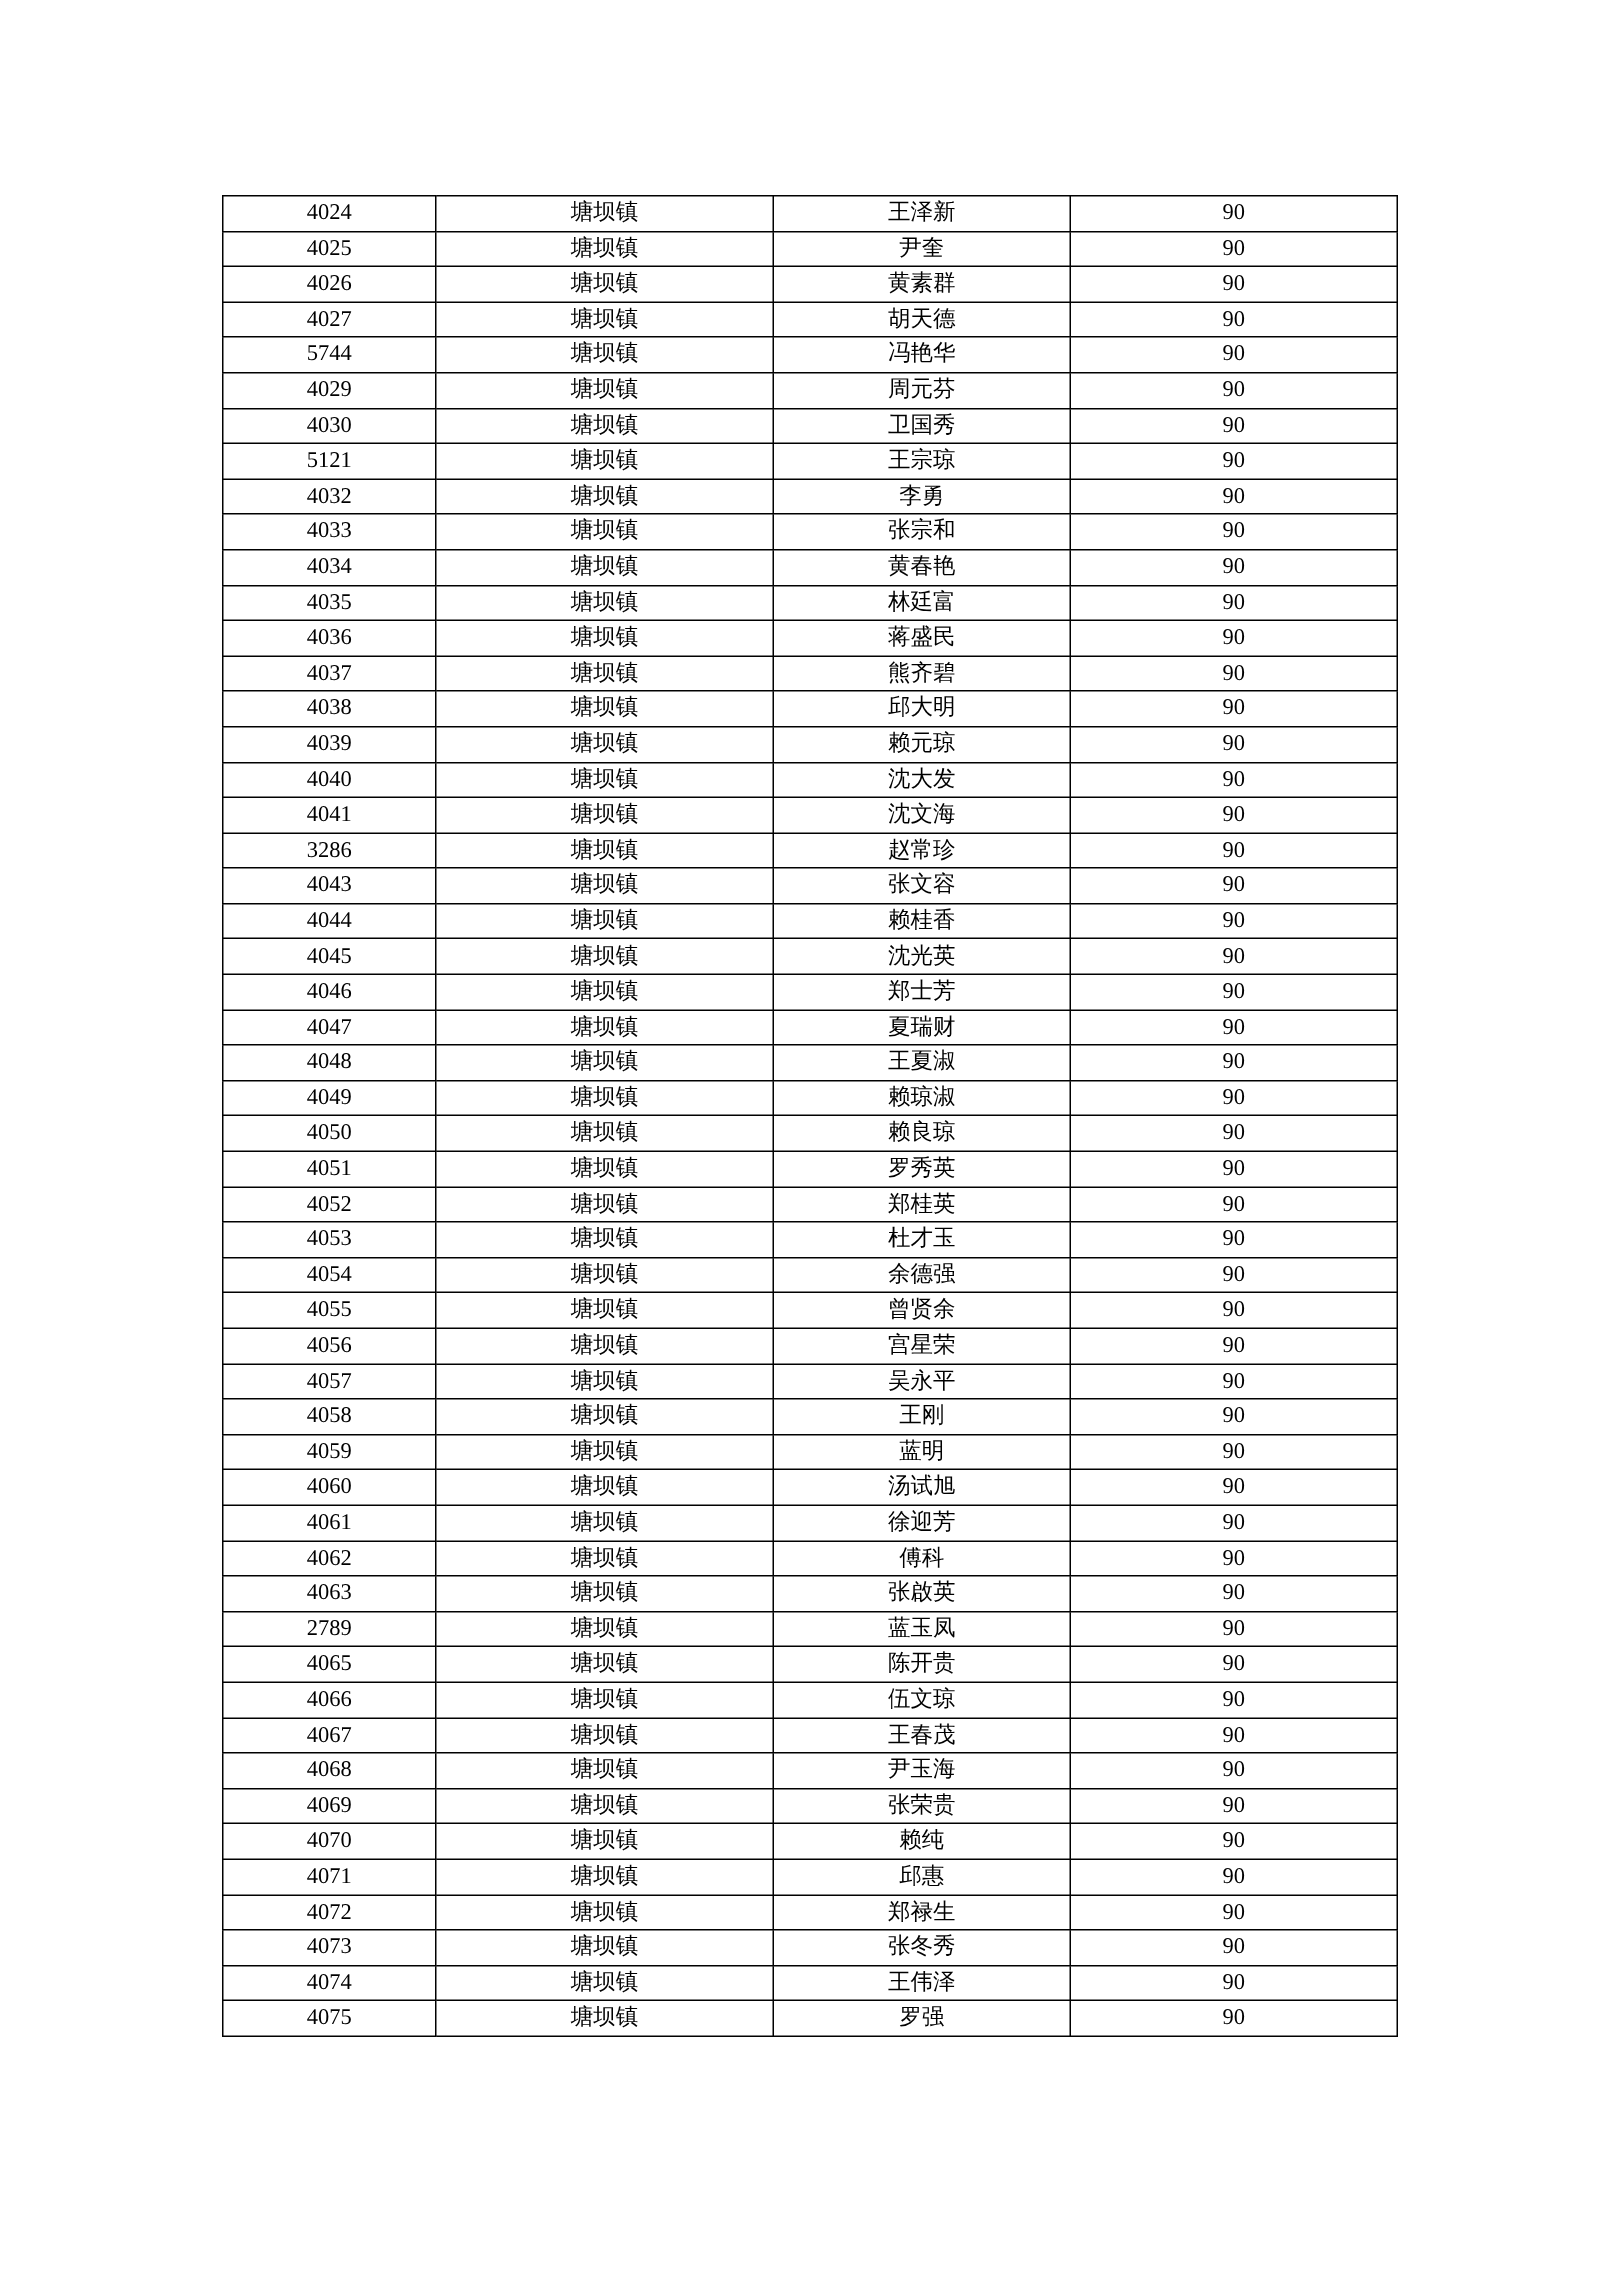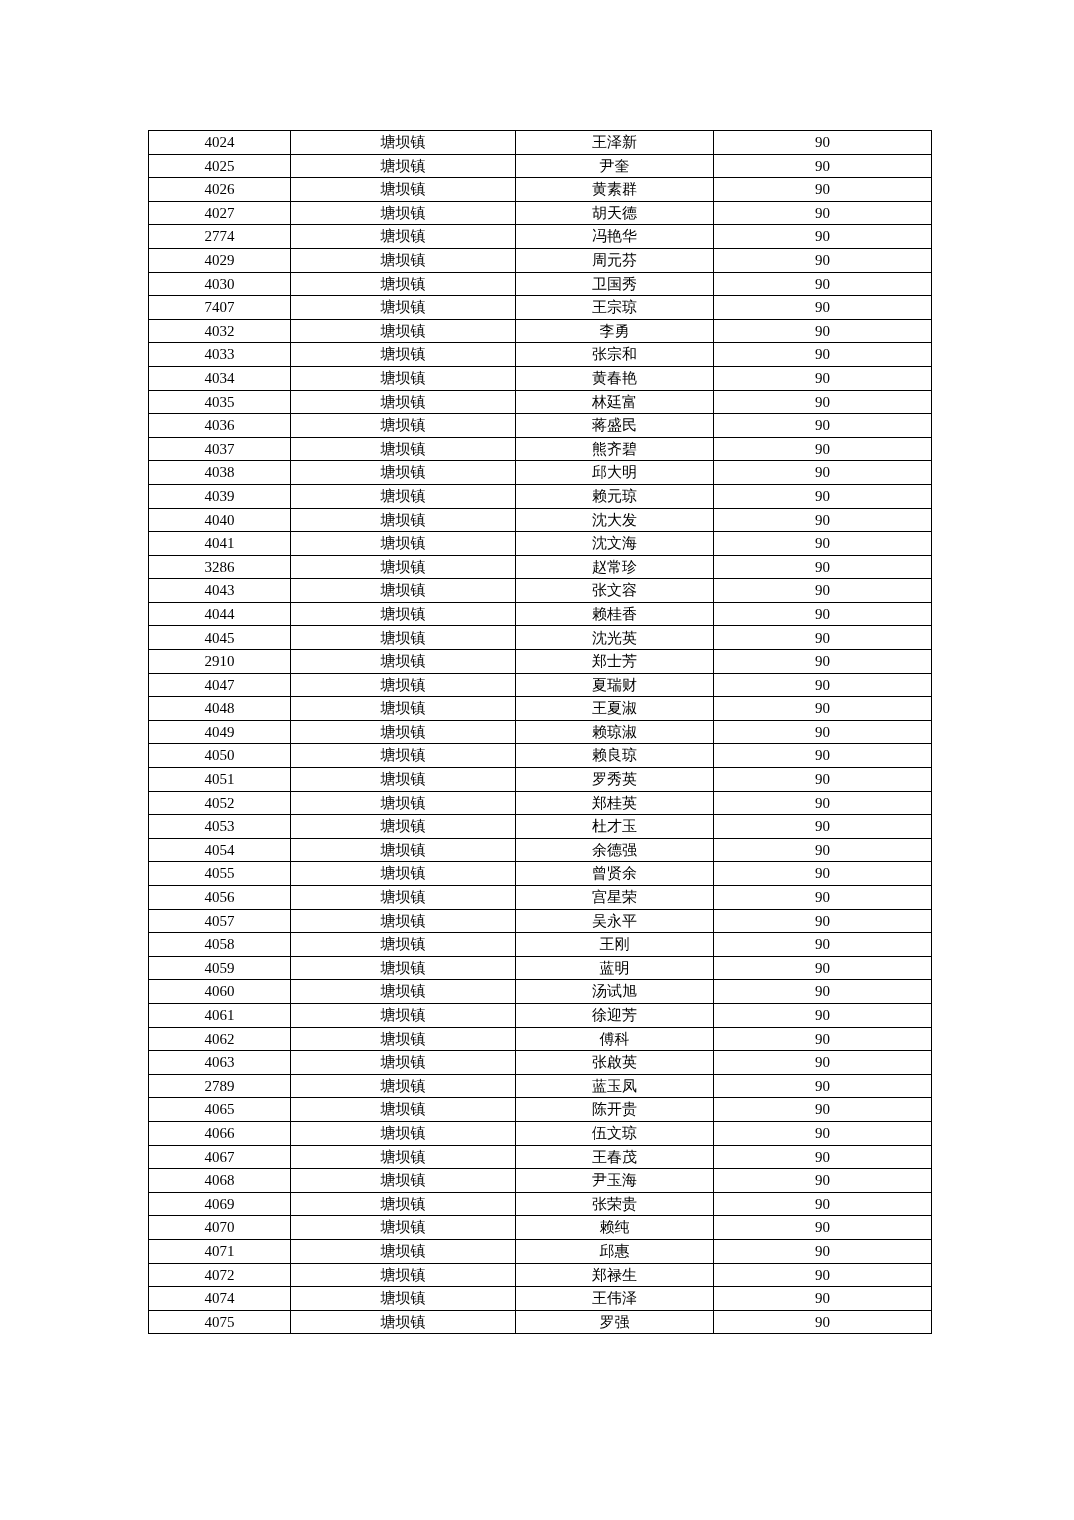--- a/index.html
+++ b/index.html
@@ -67,39 +67,39 @@
           <td>黄素群</td>
           <td>90</td>
         </tr>
         <tr>
           <td>4027</td>
           <td>塘坝镇</td>
           <td>胡天德</td>
           <td>90</td>
         </tr>
         <tr>
-          <td>2774</td>
+          <td>5744</td>
           <td>塘坝镇</td>
           <td>冯艳华</td>
           <td>90</td>
         </tr>
         <tr>
           <td>4029</td>
           <td>塘坝镇</td>
           <td>周元芬</td>
           <td>90</td>
         </tr>
         <tr>
           <td>4030</td>
           <td>塘坝镇</td>
           <td>卫国秀</td>
           <td>90</td>
         </tr>
         <tr>
-          <td>7407</td>
+          <td>5121</td>
           <td>塘坝镇</td>
           <td>王宗琼</td>
           <td>90</td>
         </tr>
         <tr>
           <td>4032</td>
           <td>塘坝镇</td>
           <td>李勇</td>
           <td>90</td>
         </tr>
@@ -175,21 +175,21 @@
           <td>赖桂香</td>
           <td>90</td>
         </tr>
         <tr>
           <td>4045</td>
           <td>塘坝镇</td>
           <td>沈光英</td>
           <td>90</td>
         </tr>
         <tr>
-          <td>2910</td>
+          <td>4046</td>
           <td>塘坝镇</td>
           <td>郑士芳</td>
           <td>90</td>
         </tr>
         <tr>
           <td>4047</td>
           <td>塘坝镇</td>
           <td>夏瑞财</td>
           <td>90</td>
         </tr>
@@ -334,20 +334,26 @@
         <tr>
           <td>4071</td>
           <td>塘坝镇</td>
           <td>邱惠</td>
           <td>90</td>
         </tr>
         <tr>
           <td>4072</td>
           <td>塘坝镇</td>
           <td>郑禄生</td>
+          <td>90</td>
+        </tr>
+        <tr>
+          <td>4073</td>
+          <td>塘坝镇</td>
+          <td>张冬秀</td>
           <td>90</td>
         </tr>
         <tr>
           <td>4074</td>
           <td>塘坝镇</td>
           <td>王伟泽</td>
           <td>90</td>
         </tr>
         <tr>
           <td>4075</td>

